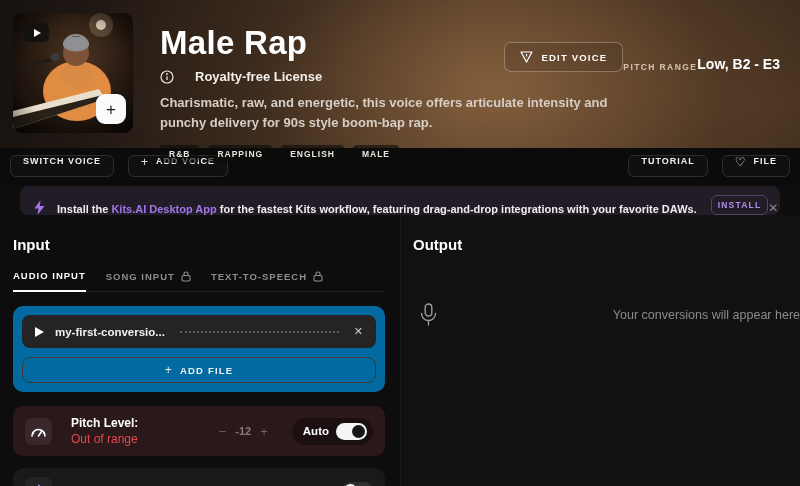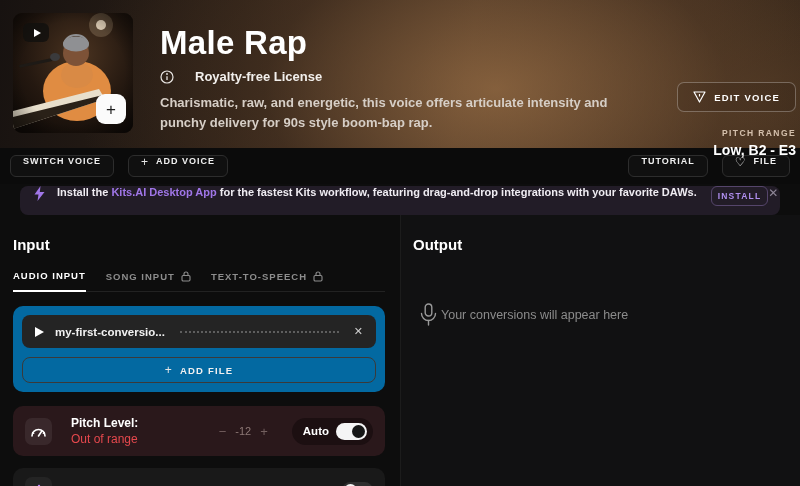--- a/index.html
+++ b/index.html
@@ -24,39 +24,39 @@
     font-size:17px; font-weight:400; line-height:1; }
   .hero-info { position:absolute; left:160px; top:24px; }
   .hero-title { font-size:33px; font-weight:700; letter-spacing:.3px; }
   .license-row { display:flex; align-items:center; gap:21px; margin-top:7px; }
   .license-row svg { flex:0 0 auto; }
   .license-text { font-size:13px; font-weight:700; color:#f2efec; }
   .hero-desc { margin-top:9px; width:470px; font-size:13px; line-height:1.55; color:#d6cec6; font-weight:600; }
   .tag-row { display:flex; gap:9px; margin-top:12px; }
   .tag { background:rgba(12,11,10,.6); border-radius:4px; padding:4px 9px;
     font-size:8.5px; font-weight:700; letter-spacing:1px; color:#e8e5e2; }
-  .hero-right { position:absolute; right:4px; top:42px; display:flex; flex-direction:column; align-items:flex-end;margin-top:40px; }
+  .hero-right { position:absolute; right:20px; top:42px; display:flex; flex-direction:row; align-items:flex-end; }
   .edit-voice-btn { display:flex; align-items:center; gap:8px; padding:8px 15px;
     border:1px solid rgba(255,255,255,.28); border-radius:7px; background:rgba(15,10,8,.12);
     font-size:9.5px; font-weight:700; letter-spacing:1.2px; color:#fff; cursor:pointer; }
   .pitch-range-label { margin-top:16px; font-size:8.5px; font-weight:700; letter-spacing:1.4px; color:rgba(245,225,205,.8); }
   .pitch-range-value { margin-top:4px; font-size:14px; font-weight:600; color:#fff; }
 
   
   .toolbar { height:36px; display:flex; align-items:center; padding:0 10px; background:#0b0b0b; }
   .tb-btn { display:flex; align-items:flex-start; gap:7px; height:22px; padding:0 12px;
     background:#101010; border:1px solid #2d2d2d; border-radius:6px;
     font-size:9px; font-weight:700; letter-spacing:1px; color:#f0f0f0; cursor:pointer; }
   .tb-btn + .tb-btn { margin-left:14px; }
   .tb-spacer { flex:1; }
   .tb-icon { font-size:12px; font-weight:400; line-height:1; color:#e6e6e6; }
 
   
   .banner { margin:2px 20px 0 20px; height:29px; background:#221c27; border-radius:8px;
-    display:flex; align-items:flex-start; padding:0 14px; }
+    display:flex; align-items:flex-end; padding:0 14px; }
   .bolt { display:flex; margin-right:12px; }
   .banner-text { font-size:11px; font-weight:700; color:#efecf2; white-space:nowrap; }
   .banner-link { color:#a076e8; cursor:pointer; }
   .install-btn { margin-left:14px; padding:4px 6px; border:1px solid #55456b; border-radius:6px;
     font-size:8.5px; font-weight:700; letter-spacing:1.2px; color:#b08ff0; background:transparent; cursor:pointer; }
   .banner-close { margin-left:auto; color:#8f8798; font-size:12px; cursor:pointer; }
 
   
   .main { display:flex; height:273px; }
   .input-col { width:400px; padding:21px 15px 0 13px; }
@@ -80,38 +80,38 @@
 
   .pitch-card { margin-top:14px; background:#2a181b; border-radius:10px; padding:10px 12px;
     display:flex; align-items:center;gap:8px; }
   .icon-sq { width:27px; height:27px; border-radius:7px; background:rgba(255,255,255,.07);
     display:flex; align-items:center; justify-content:center; flex:0 0 auto; }
   .pitch-text { margin-left:11px; }
   .pitch-label { font-size:12px; font-weight:700; color:#fff; }
   .pitch-status { font-size:12px; color:#e5484d; margin-top:2px; }
   .stepper { display:flex; align-items:center; gap:9px; margin-left:auto; color:#73605f; }
   .step-btn { font-size:13px; cursor:pointer; line-height:1; }
-  .step-value { font-size:11px; font-weight:400; color:#8d7876; }
+  .step-value { font-size:11px; font-weight:700; color:#8d7876; }
   .auto-pill { margin-left:16px; background:rgba(10,5,6,.45); border-radius:17px;
     display:flex; align-items:center; gap:7px; padding:5px 6px 5px 11px; }
   .auto-label { font-size:11.5px; font-weight:700; color:#fff; }
   .toggle { position:relative; width:31px; height:17px; border-radius:9px; cursor:pointer; }
   .toggle.on { background:#f5f5f5; }
   .toggle.on .knob { position:absolute; right:2px; top:2px; width:13px; height:13px; border-radius:50%; background:#161616; }
   .toggle.off { background:#2f2f2f; }
   .toggle.off .knob { position:absolute; left:2px; top:2px; width:13px; height:13px; border-radius:50%; background:#f5f5f5; }
 
   .pc-card { margin-top:12px; background:#191919; border-radius:10px; padding:9px 12px;
     display:flex; align-items:center; }
   .pc-card .icon-sq { background:#242424; }
   .pc-label { margin-left:13px; font-size:9.5px; font-weight:700; letter-spacing:1.3px; color:#f0f0f0; }
   .pc-card .toggle { margin-left:auto; }
 
   .output-col { flex:1; border-left:1px solid #1c1c1c; background:#111112; padding:21px 0 0 12px; }
-  .empty-state { display:flex; align-items:center; gap:4px; margin-top:50px; margin-left:7px; }
+  .empty-state { display:flex; align-items:center; gap:4px; margin-top:50px; margin-left:7px;justify-content:space-between; }
   .empty-text { font-size:12.5px; color:#8b8b8b; }
 </style>
 </head>
 <body>
 
 <div class="hero">
   <div class="voice-art">
     <svg width="120" height="120" viewBox="0 0 120 120">
       <defs>
         <radialGradient id="bgGlow" cx="55%" cy="35%" r="75%">
@@ -150,20 +150,26 @@
     <div class="hero-title">Male Rap</div>
     <div class="license-row">
       <svg width="14" height="14" viewBox="0 0 14 14">
         <circle cx="7" cy="7" r="6" fill="none" stroke="#e8e5e2" stroke-width="1.2"></circle>
         <line x1="7" y1="6.2" x2="7" y2="10" stroke="#e8e5e2" stroke-width="1.3"></line>
         <circle cx="7" cy="4" r=".9" fill="#e8e5e2"></circle>
       </svg>
       <span class="license-text">Royalty-free License</span>
     </div>
     <div class="hero-desc">Charismatic, raw, and energetic, this voice offers articulate intensity and punchy delivery for 90s style boom-bap rap.</div>
+    <div class="tag-row">
+      <span class="tag">R&amp;B</span>
+      <span class="tag">RAPPING</span>
+      <span class="tag">ENGLISH</span>
+      <span class="tag">MALE</span>
+    </div>
   </div>
 
   <div class="hero-right">
     <div class="edit-voice-btn">
       <svg width="13" height="12" viewBox="0 0 13 12">
         <polygon points="1,1 12,1 6.5,11" fill="none" stroke="#fff" stroke-width="1.2" stroke-linejoin="round"></polygon>
         <line x1="6.5" y1="3" x2="6.5" y2="5.5" stroke="#fff" stroke-width="1.2"></line>
       </svg>
       <span>EDIT VOICE</span>
     </div>

